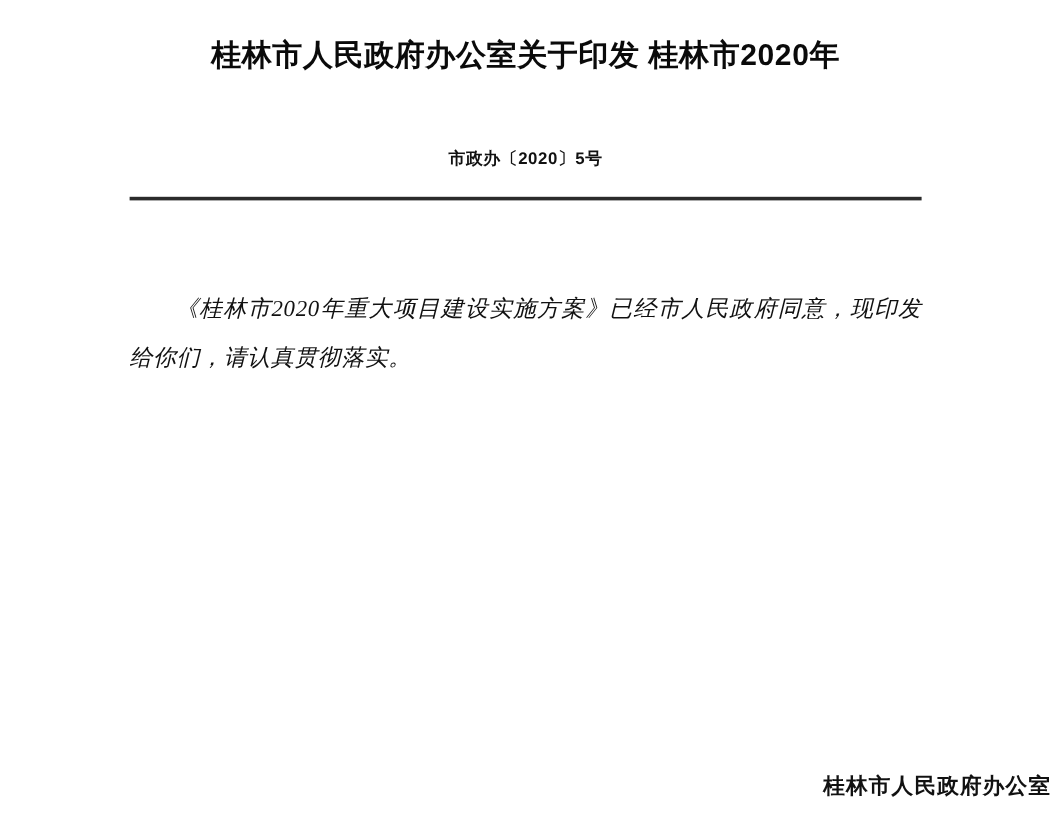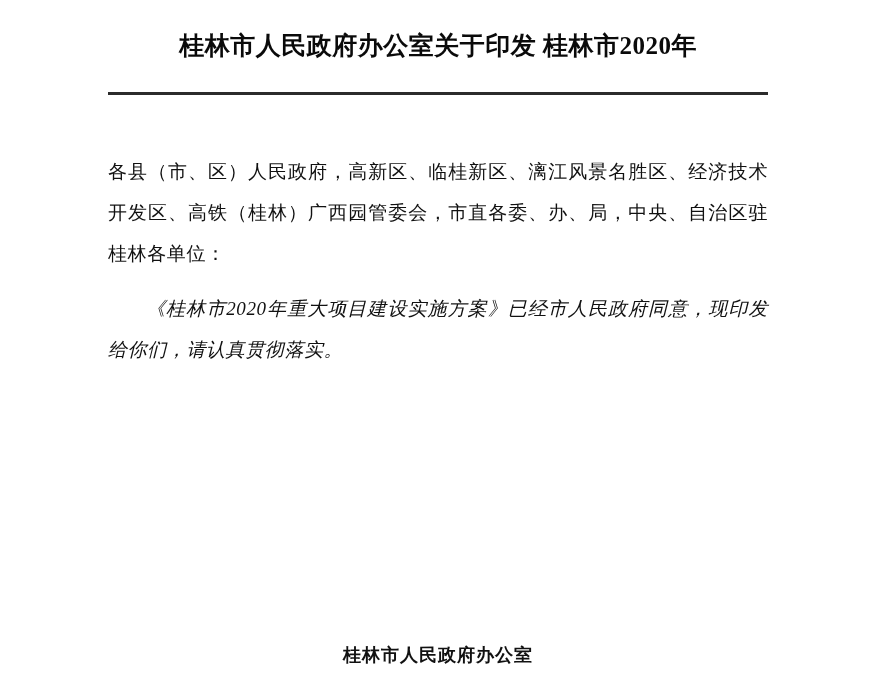--- a/index.html
+++ b/index.html
@@ -18,21 +18,21 @@
     position: relative;
     width: 876px;
     height: 681px;
     background: #ffffff;
     box-sizing: border-box;
   }
   .doc-title {
     margin: 0;
     padding: 22px 150px 0 150px;
     text-align: center;
-    font-family: Liberation Serif, serif;
+    font-family: Liberation Sans, sans-serif;
     font-weight: bold;
     font-size: 25px;
     line-height: 48px;
     letter-spacing: 0.5px;
     color: #0a0a0a;
   }
   .doc-title .line2 {
     display: block;
   }
   .doc-number {
@@ -69,40 +69,40 @@
     font-style: italic;
   }
   .para.spaced {
     margin-top: 14px;
   }
   .signature {
     position: absolute;
     left: 0;
     right: 0;
     bottom: 14px;
-    text-align: center;
+    text-align: right;
     font-family: Liberation Sans, sans-serif;
     font-size: 18px;
     font-weight: bold;
     letter-spacing: 1px;
     color: #111111;
   }
 </style>
 </head>
 <body>
 
 <div class="page">
 
   <h1 class="doc-title">
     <span class="line1">桂林市人民政府办公室关于印发 桂林市2020年</span>
   </h1>
 
+  <p class="doc-number">市政办〔2020〕5号</p>
 
   <div class="rule"></div>
 
   <div class="body-block">
-    <p class="para">各县（市、区）人民政府，高新区、临桂新区、漓江风景名胜区、经济技术开发区、高铁（桂林）广西园管委会，市直各委、办、局，中央、自治区驻桂林各单位：</p>
     <p class="para indent spaced">《桂林市2020年重大项目建设实施方案》已经市人民政府同意，现印发给你们，请认真贯彻落实。</p>
   </div>
 
   <div class="signature">桂林市人民政府办公室</div>
 
 </div>
 
 </body></html>

